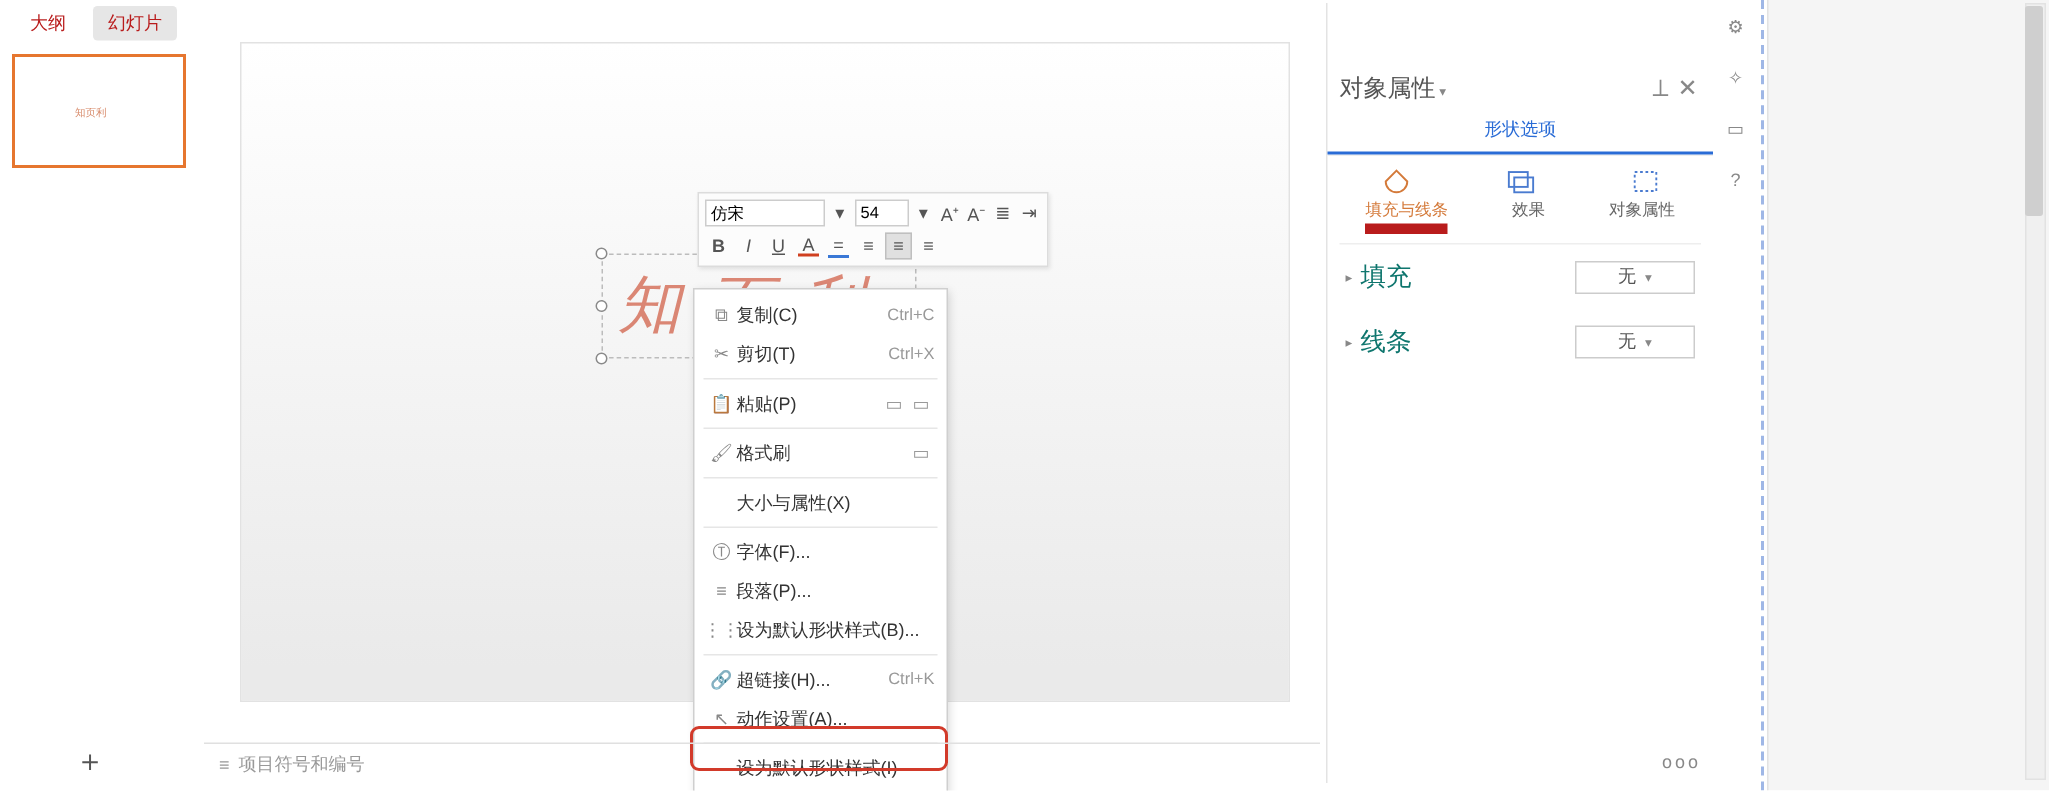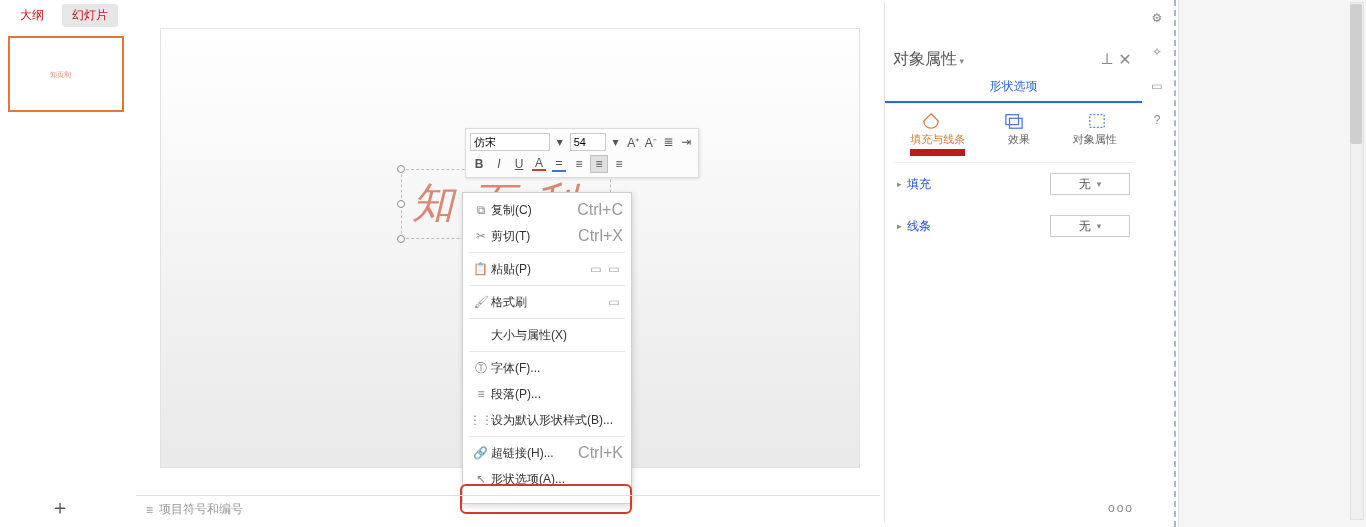--- a/index.html
+++ b/index.html
@@ -30,21 +30,21 @@
   .font-size { width: 36px; height: 18px; border: 1px solid #ccc; font-size: 11px; padding: 0 3px; background: #fff; }
   .tbtn { width: 18px; height: 18px; display: flex; align-items: center; justify-content: center; font-size: 12px; color: #555; cursor: pointer; }
   .tbtn.sel { background: #e0e0e0; border: 1px solid #bfbfbf; }
   .color-under { border-bottom: 2px solid #d04020; line-height: 12px; font-size: 12px; width: 14px; text-align: center; }
 
   
   .ctx { position: absolute; left: 462px; top: 192px; width: 170px; background: #fff; border: 1px solid #cfcfcf; box-shadow: 1px 2px 6px rgba(0,0,0,.15); padding: 4px 0; }
   .ctx-item { display: flex; align-items: center; height: 26px; padding: 0 8px; font-size: 12px; color: #333; cursor: pointer; position: relative; }
   .ctx-item .ico { width: 20px; display: flex; justify-content: center; color: #888; }
   .ctx-item .lbl { flex: 1; }
-  .ctx-item .sc { color: #999; font-size: 16px; }
+  .ctx-item .sc { color: #999; font-size: 11px; }
   .ctx-sep { height: 1px; background: #e6e6e6; margin: 3px 6px; }
   .ctx-right-ico { color: #999; width: 18px; text-align: center; }
   .hlbox { position: absolute; left: 460px; top: 484px; width: 172px; height: 30px; border: 2px solid #d23a2a; border-radius: 6px; pointer-events: none; }
 
   
   .props { position: absolute; right: 224px; top: 2px; width: 258px; height: 520px; border-left: 1px solid #e3e3e3; background: #fff; }
   .props-title { display: flex; align-items: center; height: 26px; padding: 0 8px; font-size: 16px; color: #555; margin-top: 44px; }
   .props-title .txt::after { content: " ▾"; font-size: 9px; color: #888; }
   .props-title .spacer { flex: 1; }
   .props-title .pin, .props-title .close { width: 18px; text-align: center; color: #888; cursor: pointer; }
@@ -52,21 +52,21 @@
   .props-tab { flex: 1; text-align: center; padding: 6px 0; font-size: 12px; cursor: pointer; }
   .props-tab.on { border-bottom: 2px solid #2a6cd6; color: #2a6cd6; }
   .icon-row { display: flex; justify-content: space-around; padding: 8px 4px 2px; }
   .icon-col { display: flex; flex-direction: column; align-items: center; gap: 3px; color: #666; font-size: 11px; width: 60px; cursor: pointer; }
   .icon-col.on { color: #d47a3a; }
   .icon-col svg { width: 22px; height: 18px; }
   .lbl-row { display: flex; justify-content: space-around; padding: 0 4px 6px; font-size: 11px; color: #666; }
   .section-underline { height: 1px; background: #eee; margin: 0 8px; }
   .prop-row { display: flex; align-items: center; padding: 10px 12px; }
   .prop-row .arrow { width: 10px; color: #888; font-size: 9px; }
-  .prop-row .plabel { flex: 1; font-size: 12px; color: #1d4ed8; }
+  .prop-row .plabel { flex: 1; font-size: 17px; color: #0f766e; }
   .prop-sel { width: 80px; height: 22px; border: 1px solid #ccc; display: flex; align-items: center; justify-content: center; font-size: 12px; color: #555; background: #fff; cursor: pointer; }
   .prop-sel::after { content: " ▾"; font-size: 9px; color: #888; margin-left: 6px; }
 
   
   .sidebar-icons { position: absolute; right: 196px; top: 8px; width: 26px; display: flex; flex-direction: column; align-items: center; gap: 14px; color: #888; }
   .sidebar-icons div { cursor: pointer; width: 20px; height: 20px; display: flex; align-items: center; justify-content: center; }
 
   .divider-line { position: absolute; right: 190px; top: 0; height: 100%; border-left: 2px dashed #9fb7e6; }
 
   
@@ -181,23 +181,27 @@
     <span class="lbl">设为默认形状样式(B)...</span>
   </div>
   <div class="ctx-sep"></div>
   <div class="ctx-item">
     <span class="ico">🔗</span>
     <span class="lbl">超链接(H)...</span>
     <span class="sc">Ctrl+K</span>
   </div>
   <div class="ctx-item">
     <span class="ico">↖</span>
-    <span class="lbl">形状选项(A)...</span>
-  </div>
-  <div class="ctx-sep"></div>
+    <span class="lbl">动作设置(A)...</span>
+  </div>
+  <div class="ctx-sep"></div>
+  <div class="ctx-item">
+    <span class="ico"></span>
+    <span class="lbl">设为默认形状样式(I)</span>
+  </div>
 </div>
 <div class="hlbox"></div>
 
 <div class="props">
   <div class="props-title">
     <span class="txt">对象属性</span>
     <span class="spacer"></span>
     <span class="pin">⟂</span>
     <span class="close">✕</span>
   </div>

